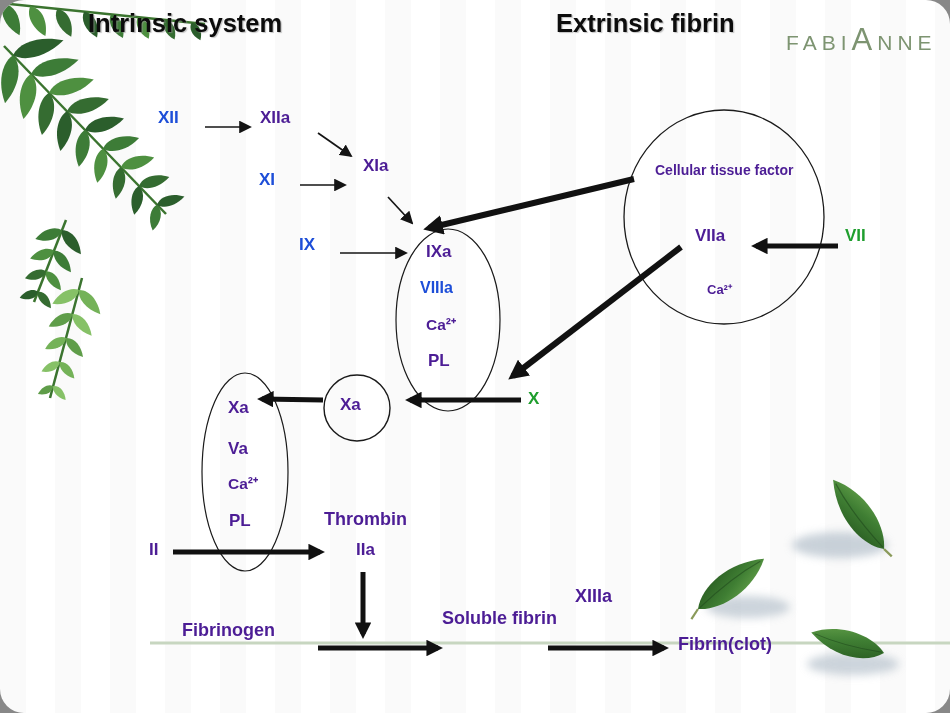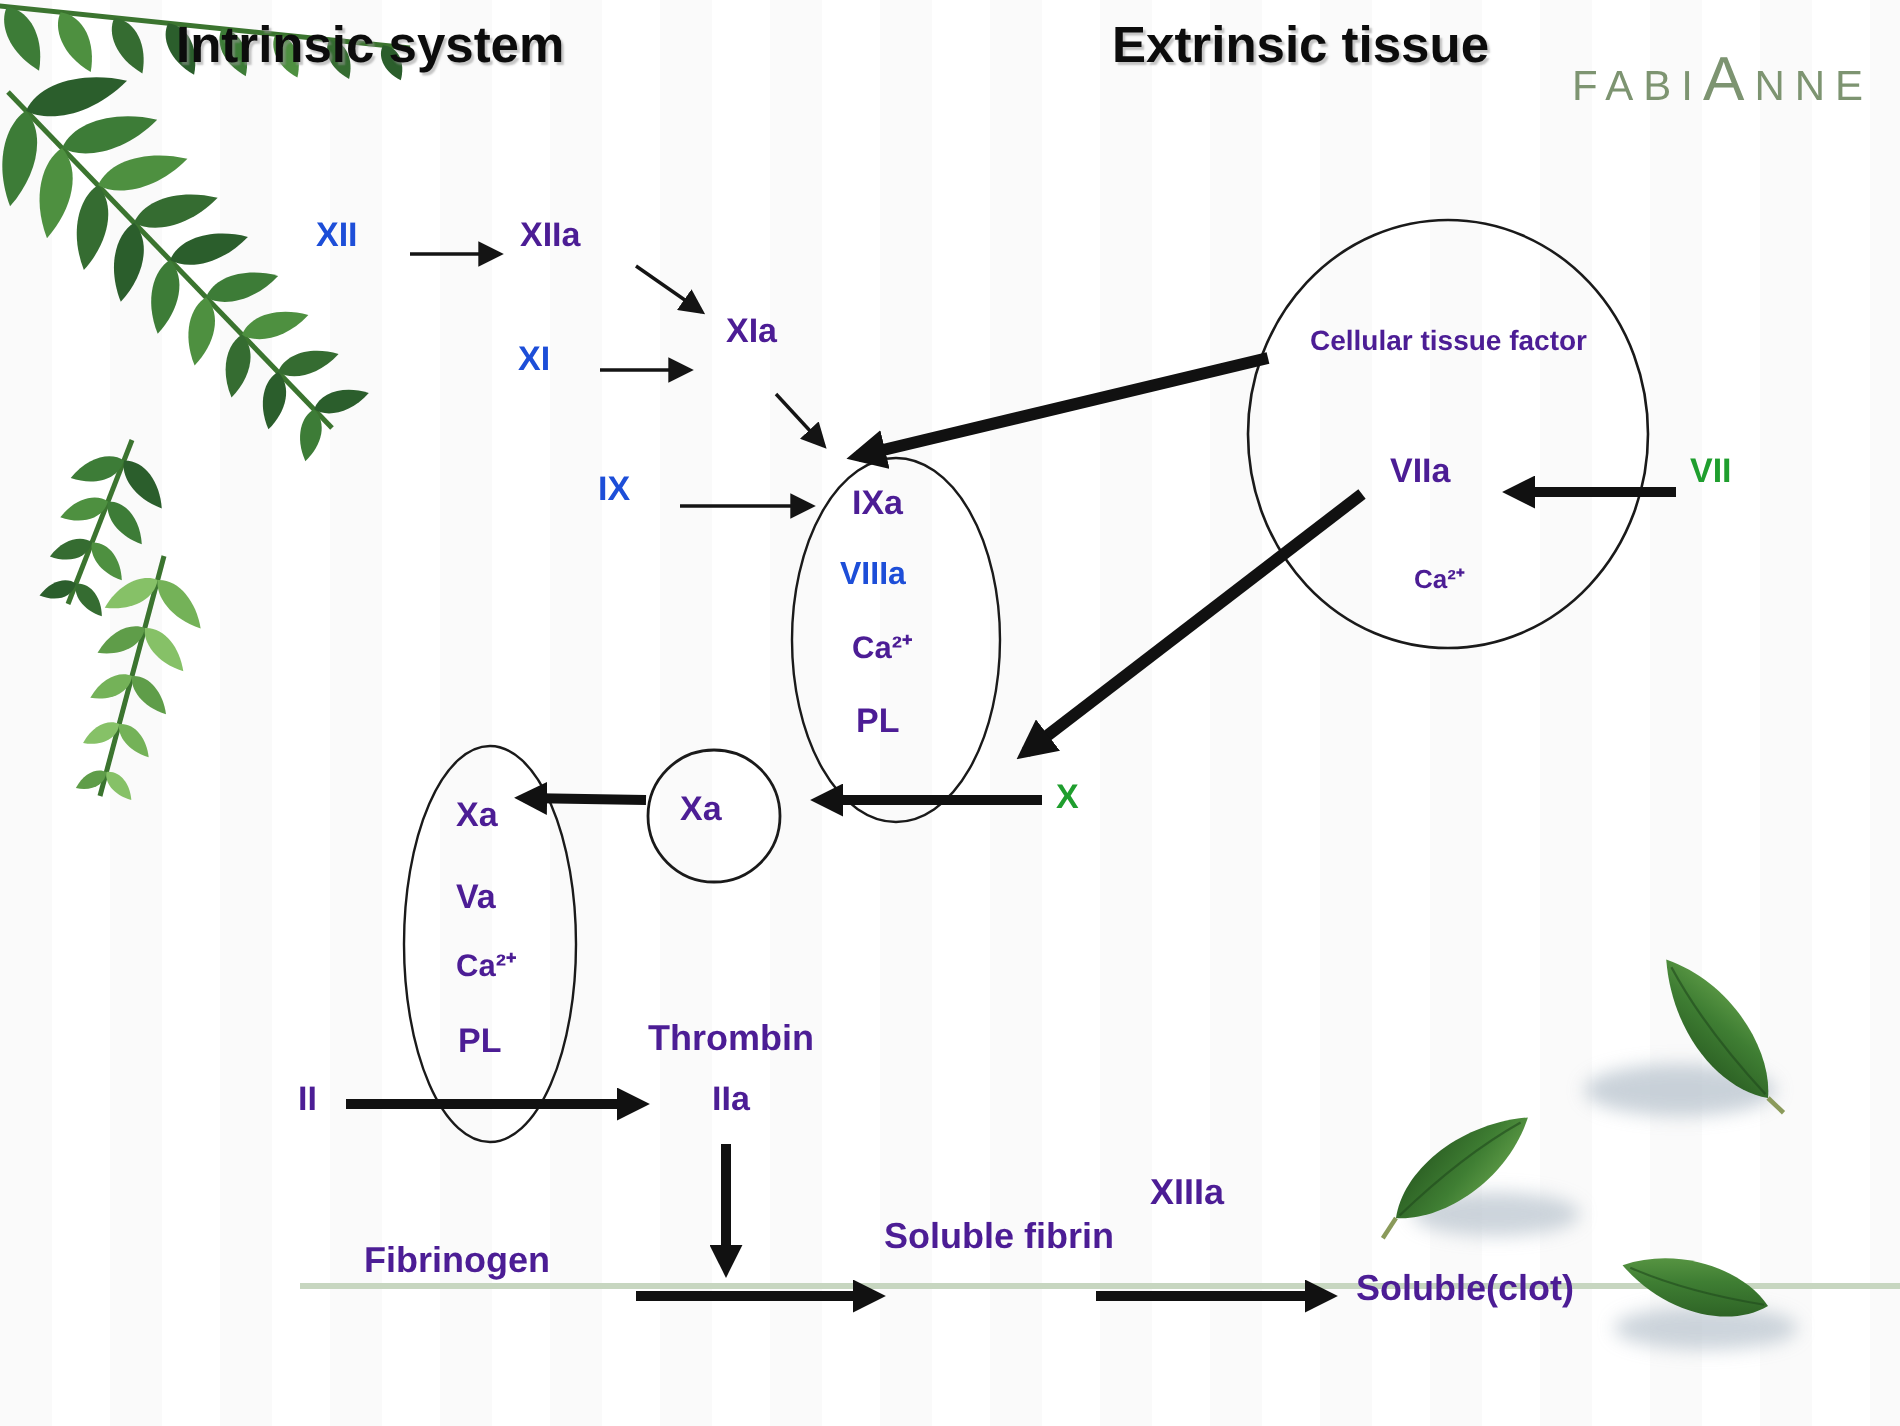--- a/index.html
+++ b/index.html
@@ -1,17 +1,17 @@
 <!DOCTYPE html>
 <html><head>
 <meta charset="utf-8">
 <style>
   html,body{margin:0;padding:0;background:#888;}
   .slide{position:relative;width:950px;height:713px;background:#ffffff;overflow:hidden;
-         font-family:"Liberation Sans",sans-serif;}
+         font-family:"Liberation Sans",sans-serif;border-radius:24px;}
   .slide::before{content:"";position:absolute;inset:0;
          background:repeating-linear-gradient(90deg,rgba(0,0,0,0.02) 0 26px,rgba(0,0,0,0) 26px 55px);
          pointer-events:none;}
   svg{position:absolute;left:0;top:0;}
   .lb{position:absolute;font-weight:bold;font-size:17px;color:#4c1d95;line-height:1.05;white-space:nowrap;}
   .t{font-size:25.5px;color:#0c0c0c;text-shadow:1.3px 1.3px 1px rgba(150,150,150,.55);}
   .lg{font-size:18px;}
   .sm{font-size:14px;}
   .md{font-size:15.5px;}
   .xs{font-size:13px;}
@@ -142,21 +142,21 @@
       <line x1="521" y1="400" x2="410" y2="400" marker-end="url(#ahThick)"></line>
       <line x1="323" y1="400" x2="262" y2="399" marker-end="url(#ahThick)"></line>
       <line x1="173" y1="552" x2="320" y2="552" marker-end="url(#ahThick)"></line>
       <line x1="363" y1="572" x2="363" y2="634" marker-end="url(#ahThick)"></line>
       <line x1="318" y1="648" x2="438" y2="648" marker-end="url(#ahThick)"></line>
       <line x1="548" y1="648" x2="664" y2="648" marker-end="url(#ahThick)"></line>
     </g>
   </svg>
 
   <div class="lb t" style="left:88px;top:10px">Intrinsic system</div>
-  <div class="lb t" style="left:556px;top:10px">Extrinsic tissue</div>
+  <div class="lb t" style="left:556px;top:10px">Extrinsic fibrin</div>
   <div class="brand"><span>FABI</span><span class="tall">A</span><span>NNE</span></div>
 
   <div class="lb red" style="left:158px;top:109px">XII</div>
   <div class="lb" style="left:260px;top:109px">XIIa</div>
   <div class="lb red" style="left:259px;top:171px">XI</div>
   <div class="lb" style="left:363px;top:157px">XIa</div>
   <div class="lb red" style="left:299px;top:236px">IX</div>
 
   <div class="lb" style="left:426px;top:243px">IXa</div>
   <div class="lb red" style="left:420px;top:280px;font-size:16px">VIIIa</div>
@@ -174,15 +174,15 @@
   <div class="lb" style="left:228px;top:440px">Va</div>
   <div class="lb md" style="left:228px;top:476px">Ca²⁺</div>
   <div class="lb" style="left:229px;top:512px">PL</div>
   <div class="lb lg" style="left:324px;top:510px">Thrombin</div>
   <div class="lb" style="left:149px;top:541px">II</div>
   <div class="lb" style="left:356px;top:541px">IIa</div>
 
   <div class="lb lg" style="left:182px;top:621px">Fibrinogen</div>
   <div class="lb lg" style="left:442px;top:609px">Soluble fibrin</div>
   <div class="lb lg" style="left:575px;top:587px">XIIIa</div>
-  <div class="lb lg" style="left:678px;top:635px">Soluble(clot)</div>
+  <div class="lb lg" style="left:678px;top:635px">Fibrin(clot)</div>
 
 </div>
 
 </body></html>

